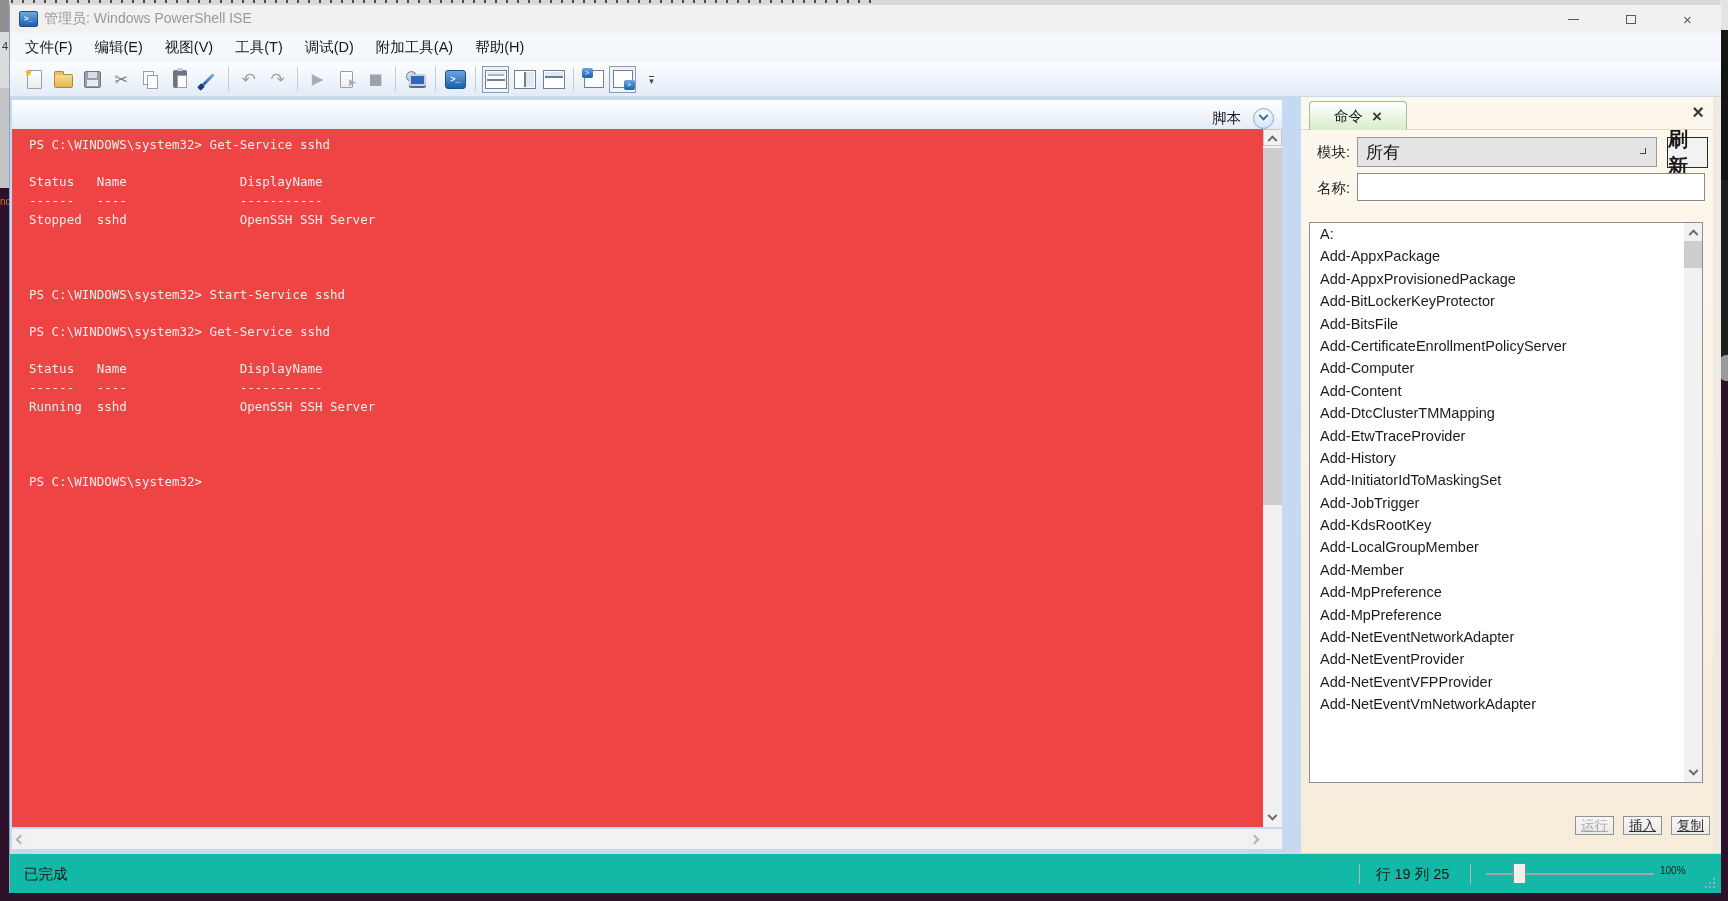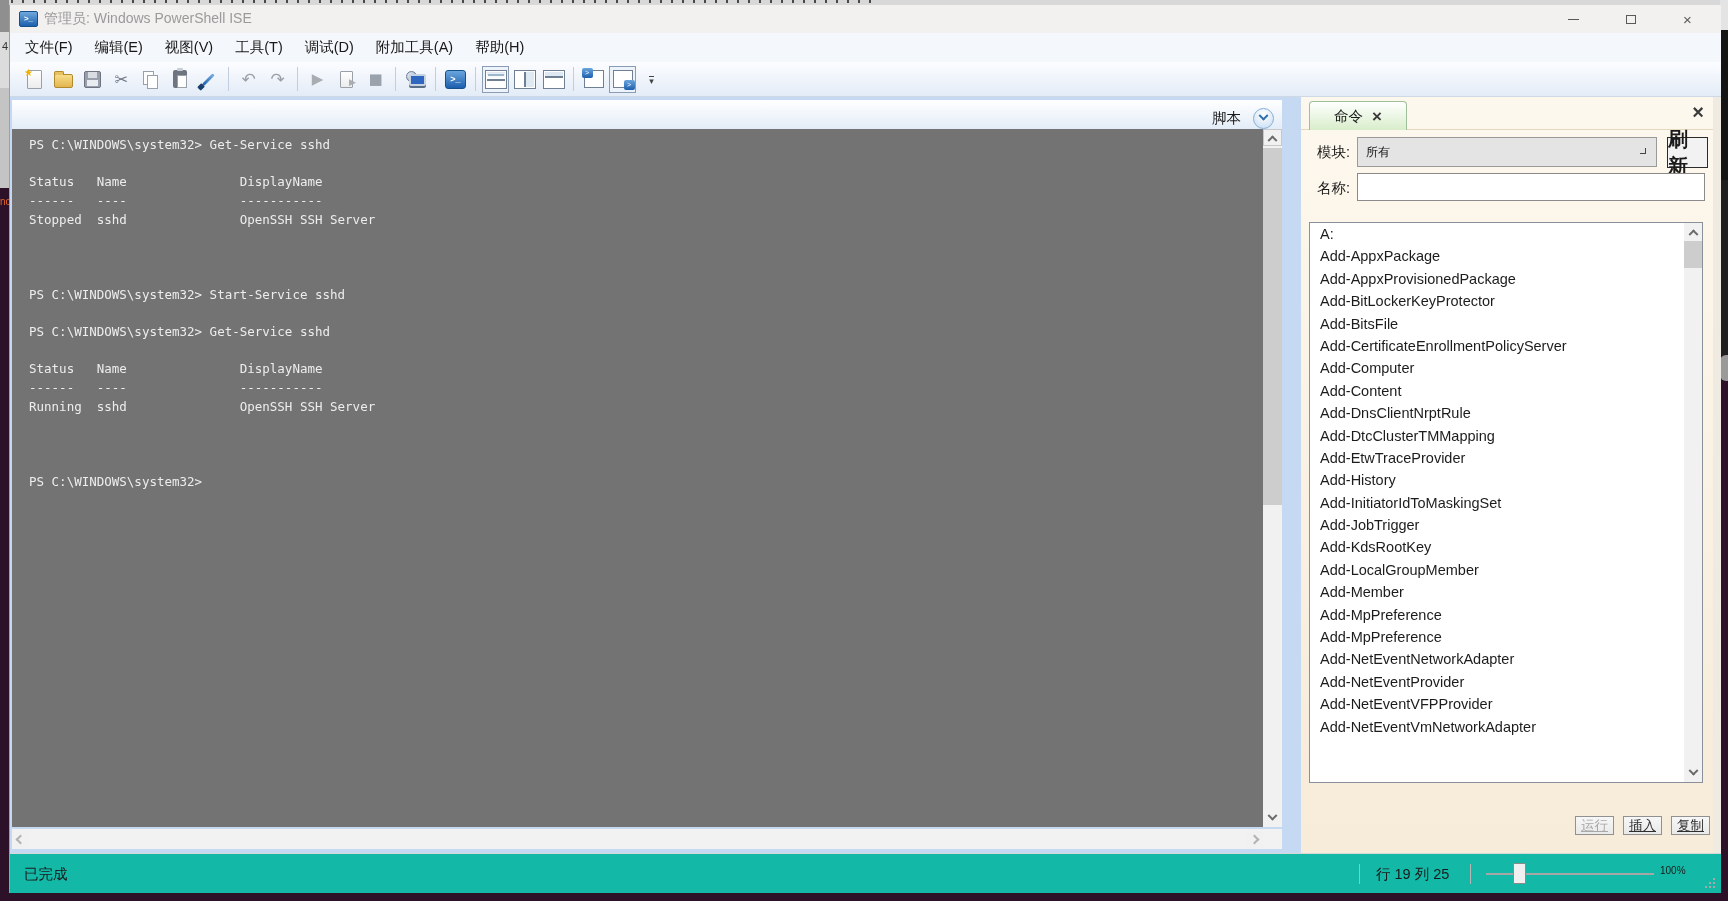--- a/index.html
+++ b/index.html
@@ -94,21 +94,21 @@
 
   
   .content { left:0; top:92px; width:1711px; height:756px; background:#f0ebe2; }
   .console-area { left:0; top:0; width:1291px; height:756px; background:#c5daf2; }
   .script-header { left:2px; top:3px; width:1270px; height:36px;
     background:linear-gradient(#ffffff,#dce8f6); display:flex; align-items:center; justify-content:flex-end; }
   .script-label { font-size:14.5px; color:#1a1a1a; margin-right:12px; }
   .sh-circle { width:21px; height:21px; margin-right:8px; border-radius:50%;
     background:radial-gradient(circle at 50% 30%,#ffffff,#c6dcf3); border:1px solid #86add6;
     display:flex; align-items:center; justify-content:center; }
-  .console { left:2px; top:32px; width:1251px; height:698px; background:#737373;
+  .console { left:2px; top:32px; width:1251px; height:698px; background:#ef4444;
     color:#eeedee; font-family:"DejaVu Sans Mono",monospace; font-size:12.5px; line-height:18.7px;
     padding:7px 0 0 17px; white-space:pre; overflow:hidden; }
   .vscroll { left:1253px; top:32px; width:19px; height:698px; background:#f1f1f1; }
   .scroll-arrow { width:19px; height:17px; display:flex; align-items:center; justify-content:center; background:#f1f1f1; }
   .vscroll .sa-top { position:absolute; top:0; left:0; border:1px solid #c8c8c8; }
   .vscroll .sa-bot { position:absolute; bottom:0; left:0; }
   .v-thumb { position:absolute; left:0; top:19px; width:19px; height:357px; background:#cdcdcd; }
   .hscroll { left:2px; top:732px; width:1251px; height:20px; background:#f2f2f2; }
   .hscroll .sa-left { position:absolute; left:0; top:0; width:17px; height:20px; }
   .hscroll .sa-right { position:absolute; right:0; top:0; width:17px; height:20px; }
@@ -119,21 +119,21 @@
   .panel-tabline { left:0; top:32px; width:412px; height:1px; background:#e6d8bf; }
   .tab { left:8px; top:4px; width:98px; height:29px; border:1px solid #9fbf9a; border-bottom:none;
     border-radius:4px 4px 0 0; background:linear-gradient(#ffffff,#d8edca);
     display:flex; align-items:center; justify-content:center; gap:9px; font-size:14.5px; color:#1a1a1a; }
   .tab-close { font-size:17px; font-weight:bold; color:#3a3a3a; line-height:1; }
   .panel-close { right:3px; top:3px; width:24px; height:24px; font-size:20px; font-weight:bold; color:#3c3c3c;
     display:flex; align-items:center; justify-content:center; }
   .fld-label { font-size:14.5px; color:#1a1a1a; }
   .module-label { left:16px; top:46px; }
   .module-select { left:56px; top:40px; width:300px; height:30px; background:#e4e4e4; border:1px solid #9a9a9a;
-    font-size:12px; color:#111; display:flex; align-items:center; padding:0 8px; }
+    font-size:17px; color:#111; display:flex; align-items:center; padding:0 8px; }
   .module-select .chev { position:absolute; right:10px; top:10px; width:6px; height:6px; border-width:1px; border-color:#444; }
   .refresh-btn { left:366px; top:40px; width:41px; height:31px; background:#f2f2f2; border:1px solid #2b2b2b;
     font-size:20px; color:#1a1a1a; display:flex; align-items:center; justify-content:center;font-weight:bold; }
   .name-label { left:16px; top:82px; }
   .name-input { left:56px; top:76px; width:348px; height:28px; background:#fff; border:1px solid #8a8a8a;
     font-size:14px; padding:0 6px; font-family:"Liberation Sans",sans-serif; }
   .cmd-list { left:8px; top:125px; width:394px; height:561px; background:#fff; border:1px solid #8a9099; overflow:hidden; }
   .cmd-item { height:22.4px; line-height:22.4px; padding:0 24px 0 10px; font-size:14.5px; color:#1c1c1c; white-space:nowrap; }
   .list-scroll { position:absolute; right:0; top:0; width:18px; height:559px; background:#f1f1f1; }
   .list-scroll .scroll-arrow { width:18px; }
@@ -359,21 +359,20 @@
             </div>
         </div>
       <div class="cmd-item">A:</div>
           <div class="cmd-item">Add-AppxPackage</div>
           <div class="cmd-item">Add-AppxProvisionedPackage</div>
           <div class="cmd-item">Add-BitLockerKeyProtector</div>
           <div class="cmd-item">Add-BitsFile</div>
           <div class="cmd-item">Add-CertificateEnrollmentPolicyServer</div>
           <div class="cmd-item">Add-Computer</div>
           <div class="cmd-item">Add-Content</div>
-          <div class="cmd-item">Add-DnsClientNrptRule</div>
           <div class="cmd-item">Add-DtcClusterTMMapping</div>
           <div class="cmd-item">Add-EtwTraceProvider</div>
           <div class="cmd-item">Add-History</div>
           <div class="cmd-item">Add-InitiatorIdToMaskingSet</div>
           <div class="cmd-item">Add-JobTrigger</div>
           <div class="cmd-item">Add-KdsRootKey</div>
           <div class="cmd-item">Add-LocalGroupMember</div>
           <div class="cmd-item">Add-Member</div>
           <div class="cmd-item">Add-MpPreference</div>
           <div class="cmd-item">Add-MpPreference</div>

